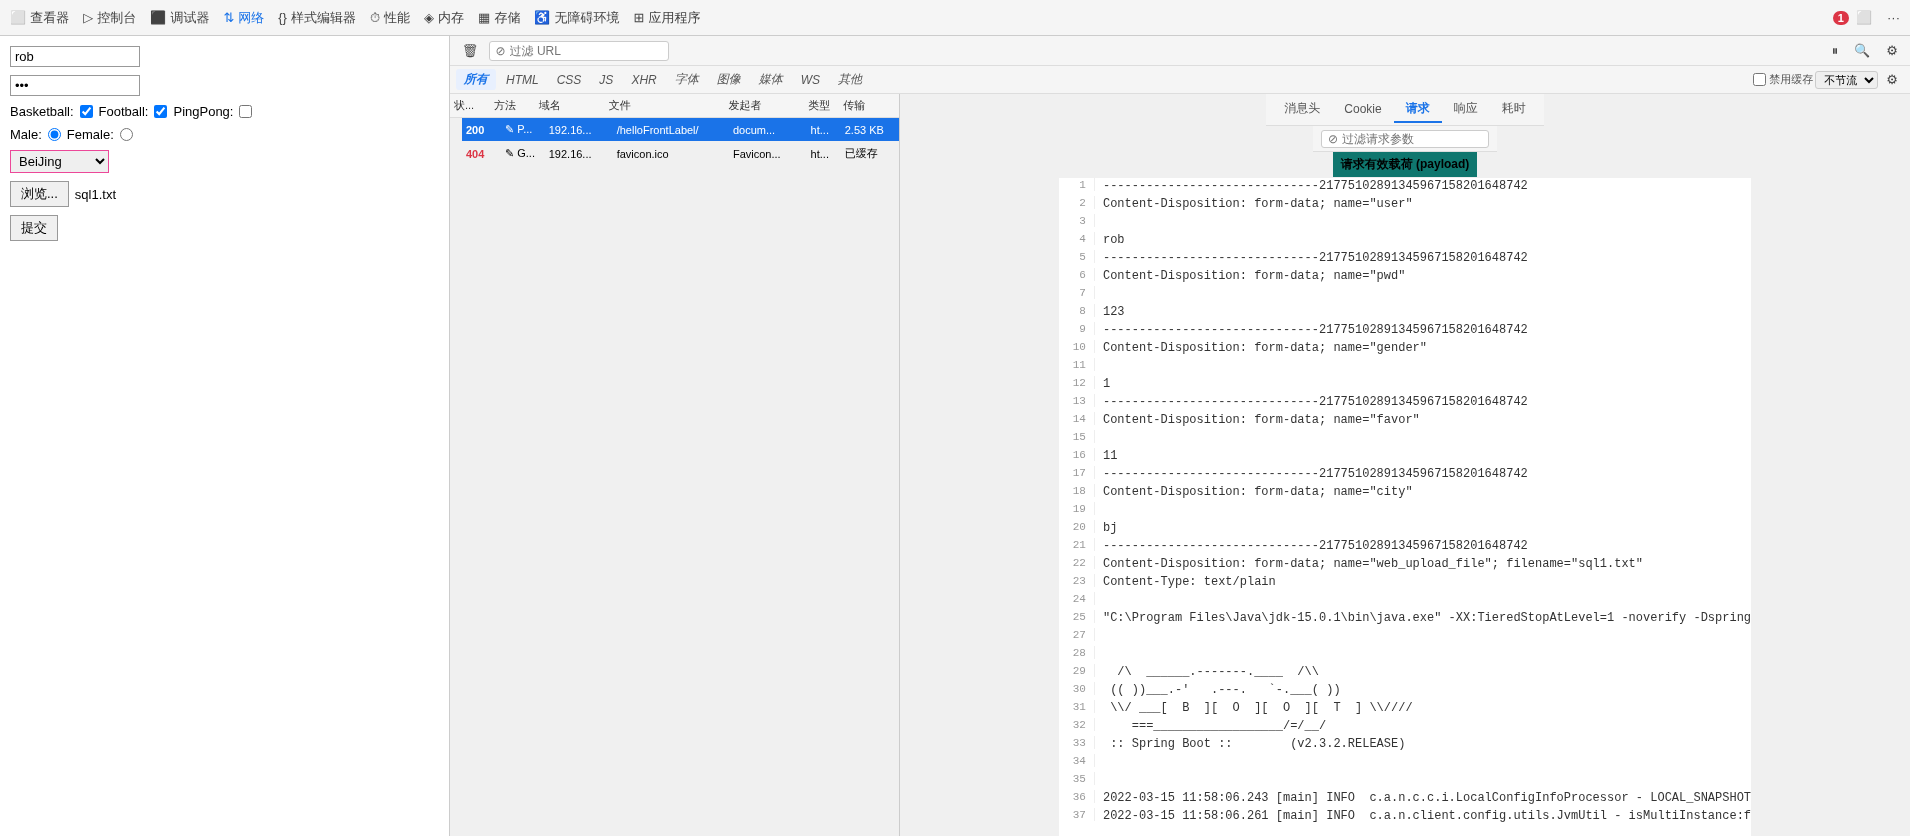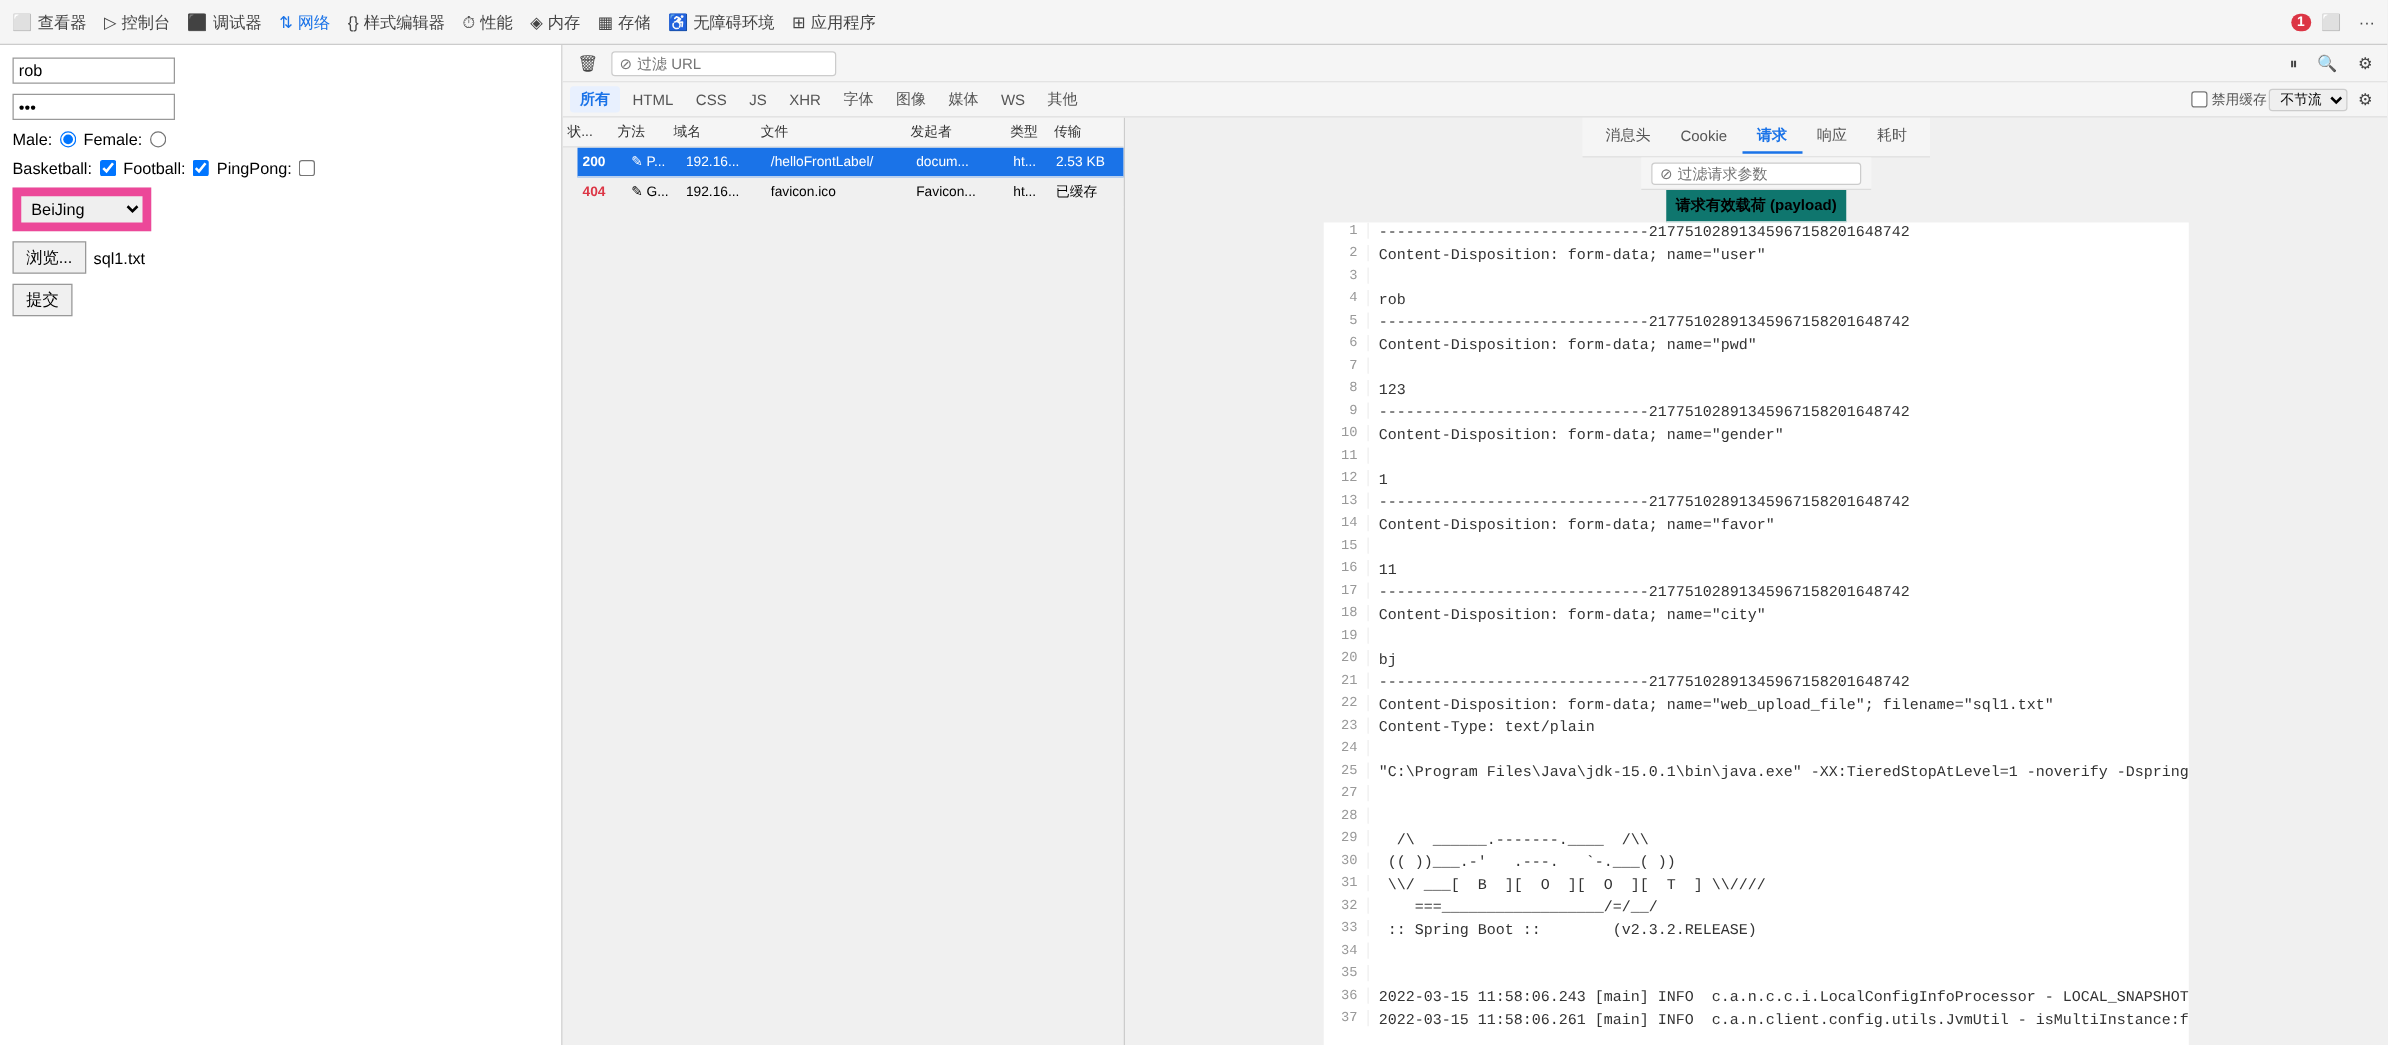--- a/index.html
+++ b/index.html
@@ -70,20 +70,21 @@
       gap: 2px;
       flex-shrink: 0;
     }
     .type-tab {
       padding: 2px 8px;
       border-radius: 3px;
       cursor: pointer;
       font-size: 12px;
       color: #555;
       white-space: nowrap;
+      font-style: italic;
     }
     .type-tab.active { background: #e8f0fe; color: #1a73e8; font-weight: bold; }
     .disabled-cache-label { font-size: 11px; color: #555; display: flex; align-items: center; gap: 3px; }
     .throttle-select { font-size: 11px; border: 1px solid #ccc; border-radius: 3px; padding: 1px 4px; }
 
     
     .main-area {
       display: flex;
       flex: 1;
       overflow: hidden;
@@ -230,21 +231,21 @@
       padding-left: 8px;
       color: #333;
       white-space: pre;
       padding-top: 1px;
     }
 
     
     .form-row { margin-bottom: 8px; display: flex; align-items: center; gap: 6px; }
     .form-input { border: 1px solid #999; padding: 2px 4px; font-size: 13px; width: 130px; }
     .form-label { font-size: 13px; }
-    .form-select { border: 7px solid #ec4899; padding: 2px 4px; font-size: 13px; }
+    .form-select { border: 1px solid #ec4899; padding: 2px 4px; font-size: 13px; }
     .form-btn { padding: 3px 10px; font-size: 13px; cursor: pointer; border: 1px solid #999; background: #f0f0f0; }
     .form-file-row { display: flex; align-items: center; gap: 6px; }
 
     
     .error-badge {
       background: #dc3545;
       color: white;
       border-radius: 10px;
       padding: 1px 5px;
       font-size: 11px;
@@ -309,32 +310,32 @@
 <div class="main-area">
 
   <div class="left-panel">
     <div class="form-row">
       <input type="text" class="form-input" value="rob" style="">
     </div>
     <div class="form-row">
       <input type="password" class="form-input" value="···" style="">
     </div>
     <div class="form-row">
-      <span class="form-label">Male:</span>
-      <input type="radio" name="gender" checked="" style="">
-      <span class="form-label">Female:</span>
-      <input type="radio" name="gender" style="">
-    </div>
-    <div class="form-row">
       <span class="form-label">Basketball:</span>
       <input type="checkbox" checked="" style="">
       <span class="form-label">Football:</span>
       <input type="checkbox" checked="" style="">
       <span class="form-label">PingPong:</span>
       <input type="checkbox" style="">
+    </div>
+    <div class="form-row">
+      <span class="form-label">Male:</span>
+      <input type="radio" name="gender" checked="" style="">
+      <span class="form-label">Female:</span>
+      <input type="radio" name="gender" style="">
     </div>
     <div class="form-row">
       <select class="form-select">
         <option value="BeiJing">BeiJing</option>
         <option value="ShangHai">ShangHai</option>
         <option value="GuangZhou">GuangZhou</option>
       </select>
     </div>
     <div class="form-file-row form-row">
       <button class="form-btn">浏览...</button>

